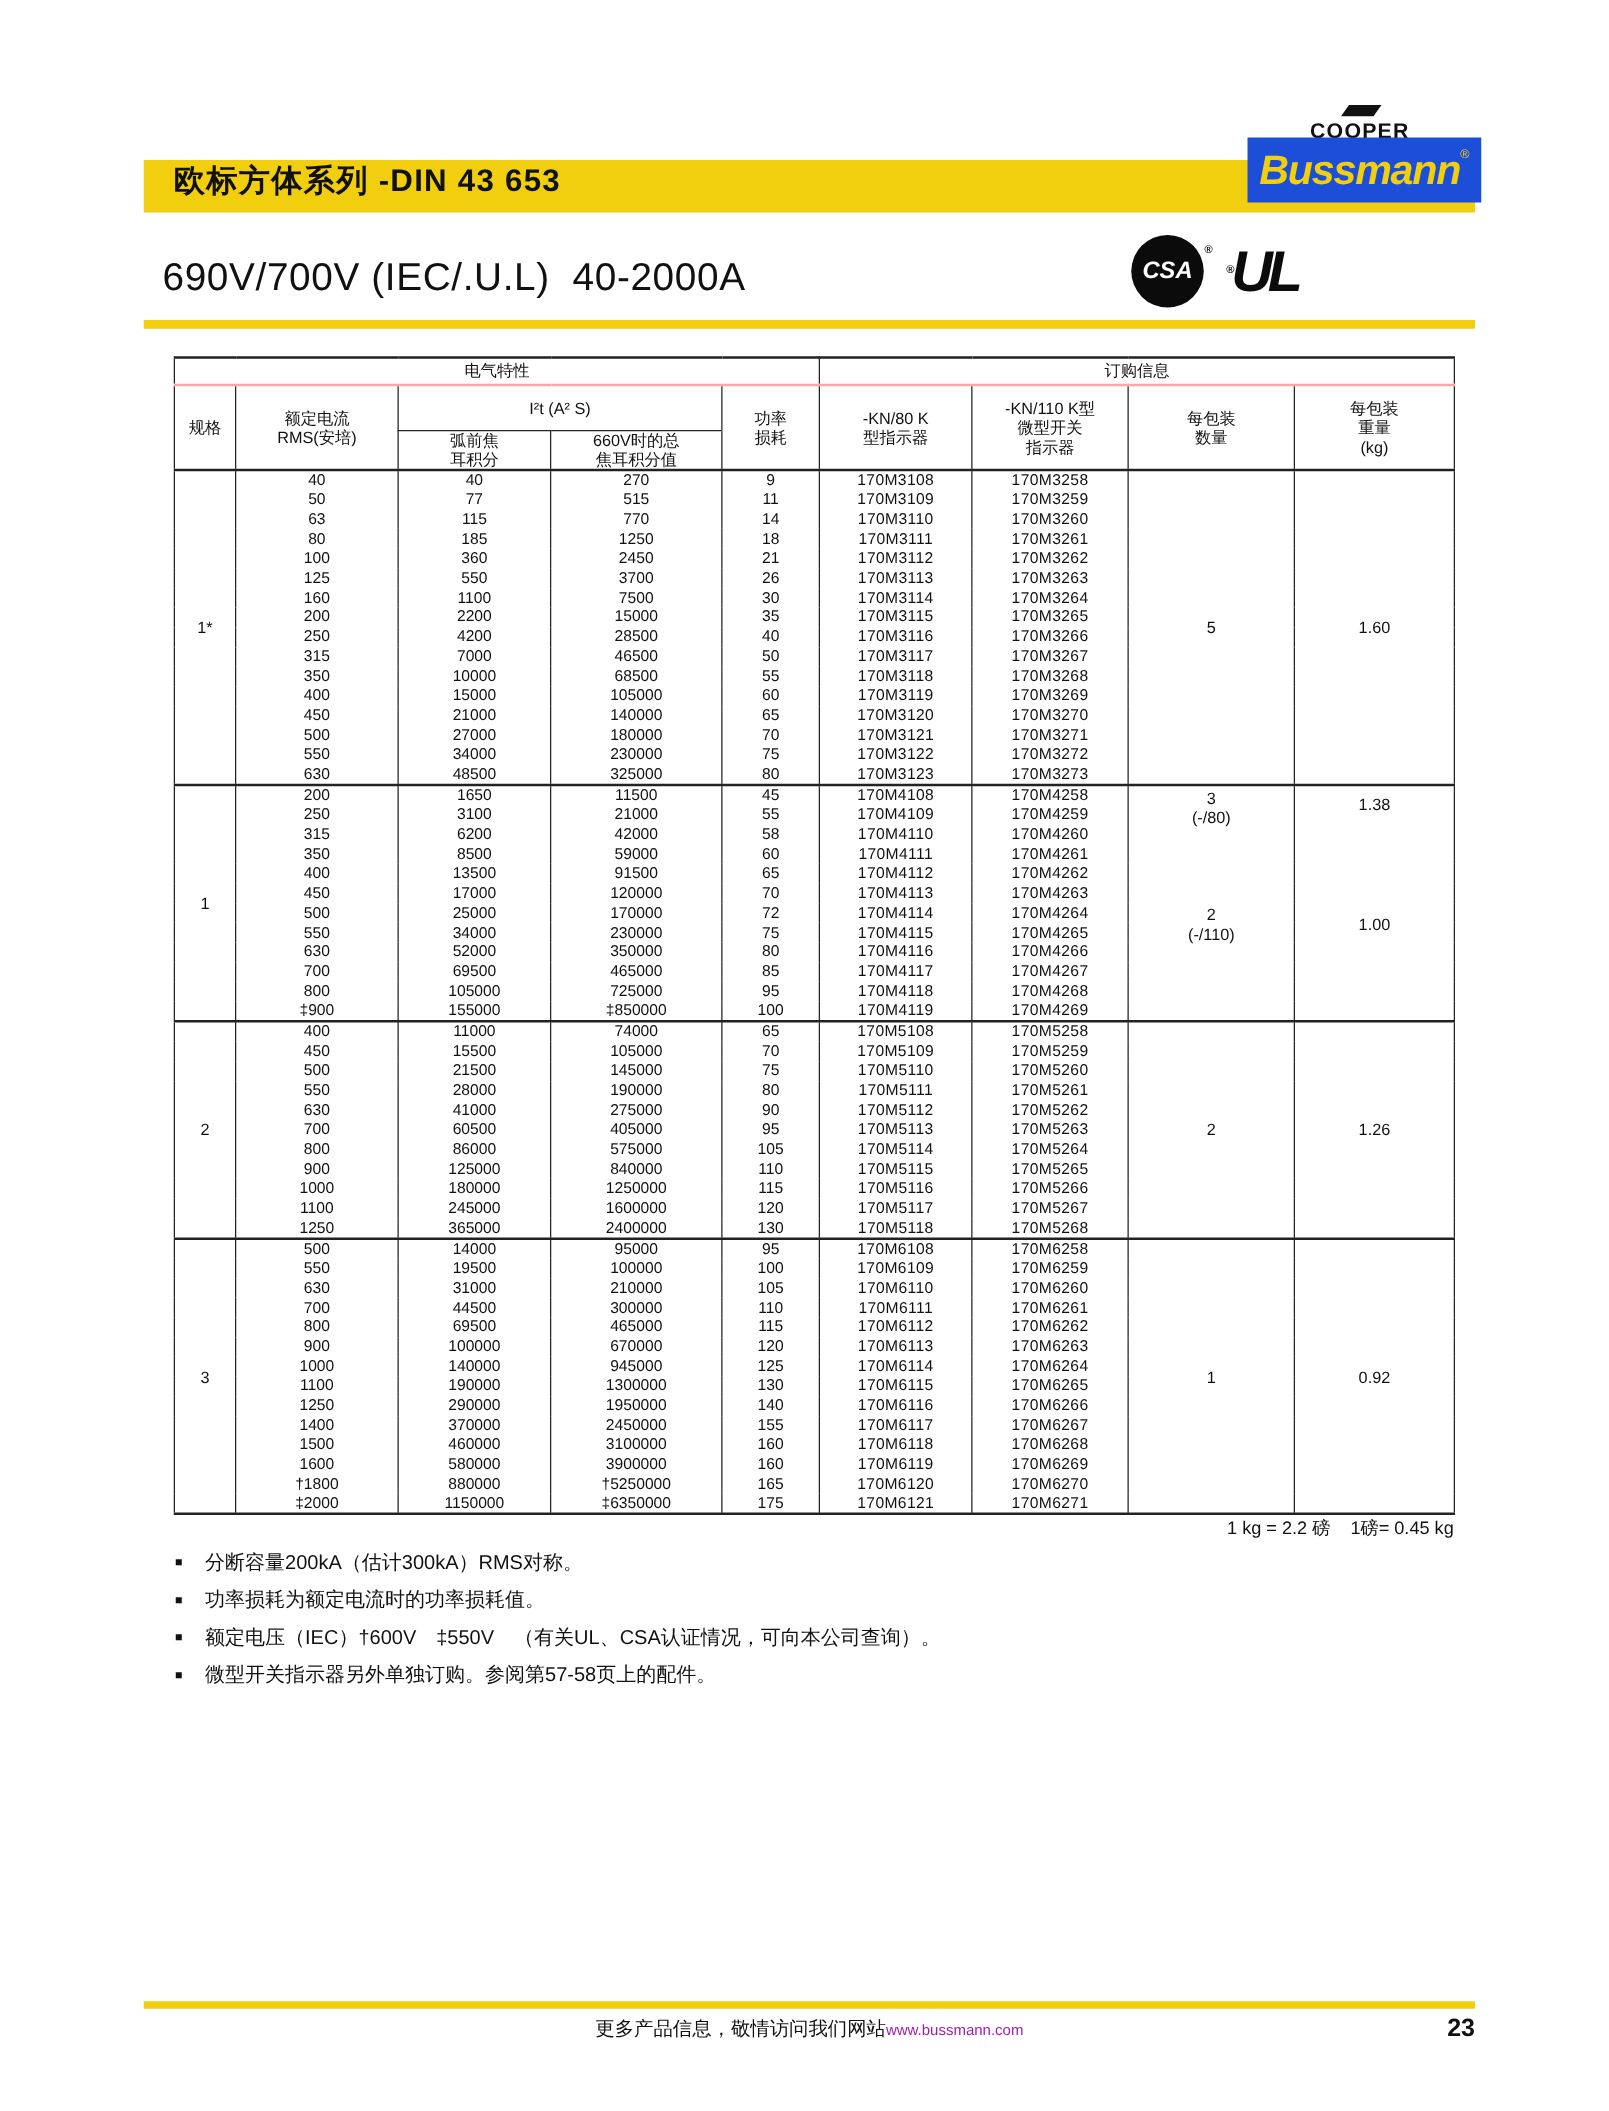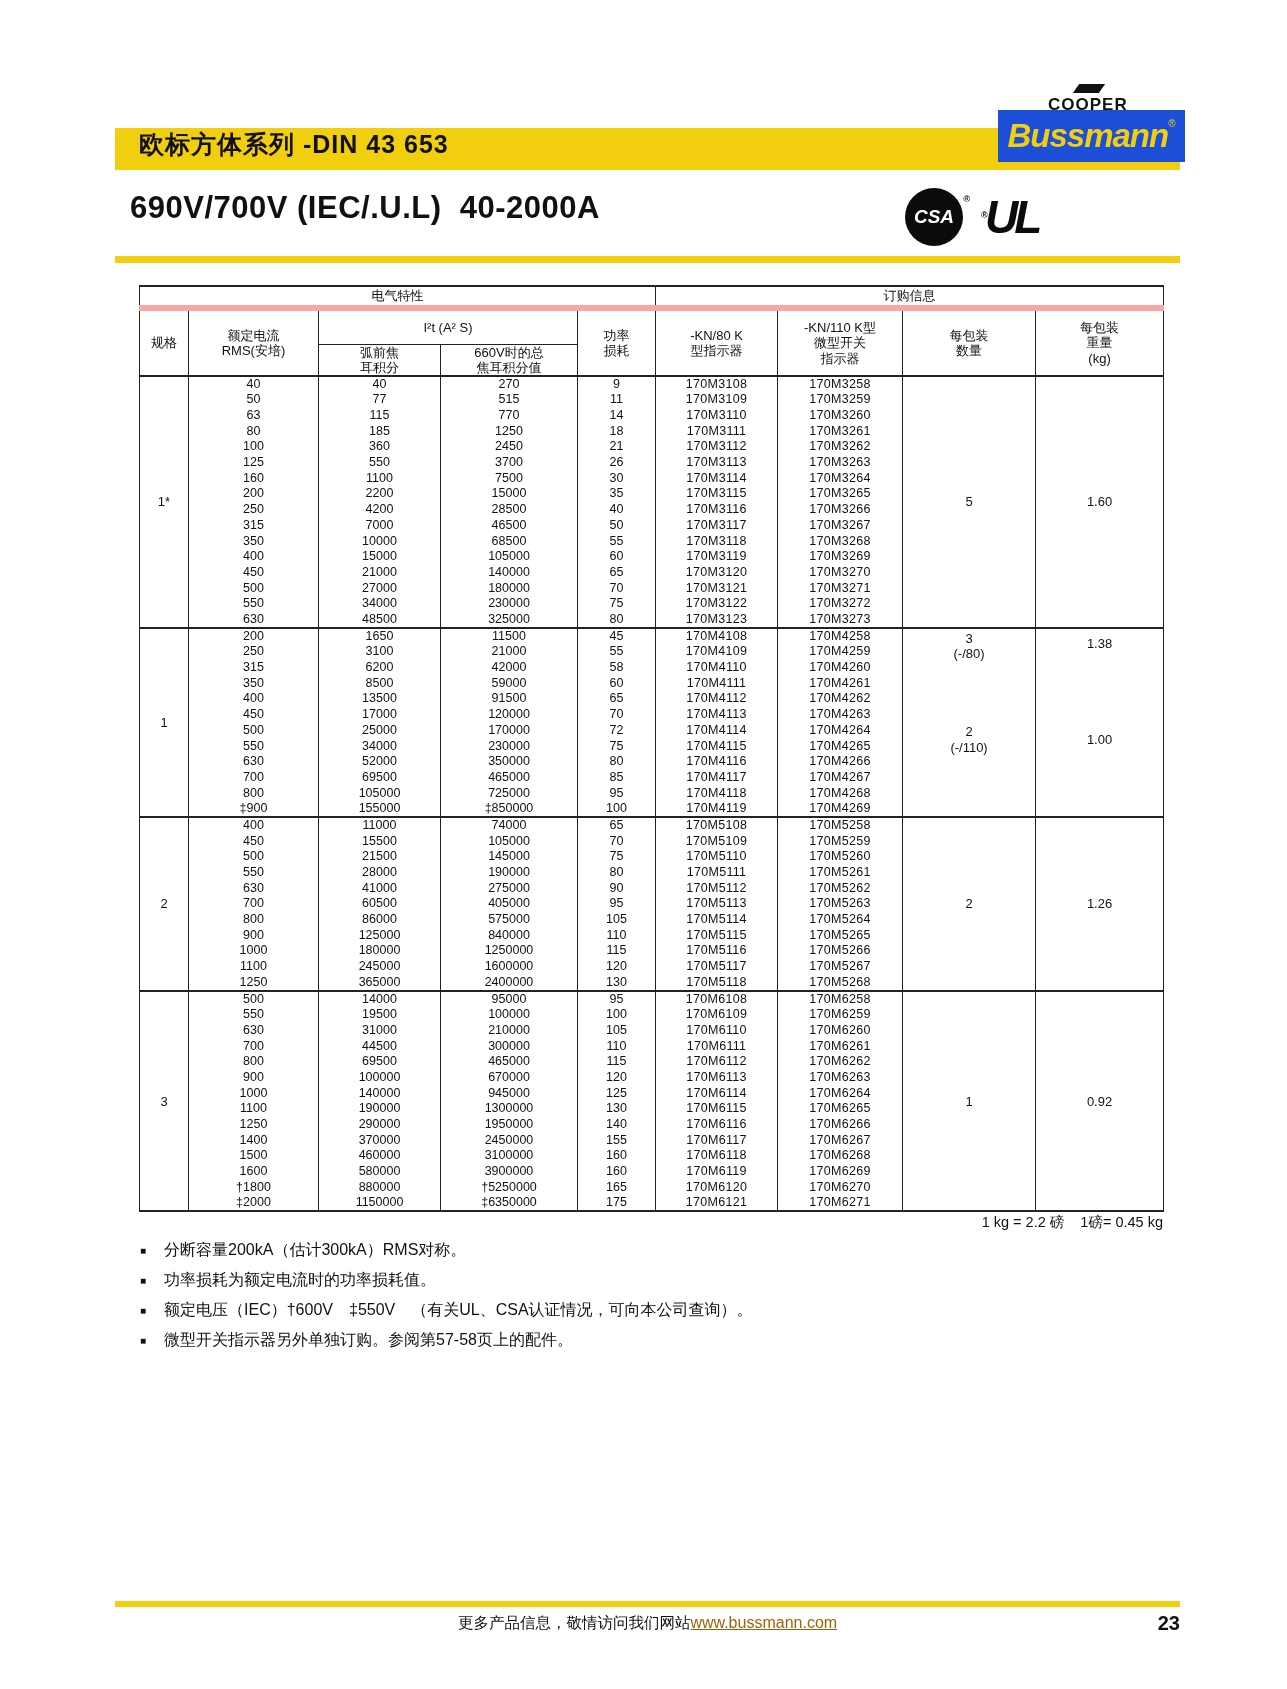--- a/index.html
+++ b/index.html
@@ -24,21 +24,21 @@
   }
   .bussmann-box{
     position:absolute; left:998px; top:110px; width:187px; height:52px;
     background:#1d4ed8; display:flex; align-items:center; justify-content:center;
   }
   .bussmann-box .bus-text{
     color:var(--accent); font-size:33px; font-weight:bold; font-style:italic; letter-spacing:-1px;
   }
   .bussmann-box .reg{ color:var(--accent); font-size:10px; align-self:flex-start; margin-top:8px; }
   .page-title{
-    position:absolute; left:130px; top:190px; font-size:31px; font-weight:bold;
+    position:absolute; left:130px; top:204px; font-size:31px; font-weight:normal;
     white-space:pre; letter-spacing:0.5px;
   }
   .certs{ position:absolute; left:905px; top:188px; display:flex; gap:22px; align-items:center; }
   .csa-mark{
     width:58px; height:58px; border-radius:50%; background:#0b0b0b; color:#fff;
     display:flex; align-items:center; justify-content:center;
     font-size:19px; font-weight:bold; font-style:italic; position:relative;
   }
   .csa-mark .reg-small{ position:absolute; right:-7px; top:6px; color:#111; font-size:9px; }
   .ul-mark{
@@ -50,21 +50,21 @@
     position:absolute; left:115px; top:256px; width:1065px; height:7px; background:var(--accent);
   }
   
   table#fuse-table{
     position:absolute; left:139px; top:285px; width:1024px;
     border-collapse:collapse; table-layout:fixed;
     font-size:12.5px; line-height:15.2px;
   }
   #fuse-table th, #fuse-table td{ border-left:1px solid #222; border-right:1px solid #222; padding:0 2px; text-align:center; }
   #fuse-table{ border:1px solid #222; border-top:2px solid #222; border-bottom:2px solid #222; }
-  thead tr.group-row th{ height:22px; font-size:13px; font-weight:normal; border-bottom:6px solid #fca5a5; }
+  thead tr.group-row th{ height:22px; font-size:13px; font-weight:normal; border-bottom:2px solid #fca5a5; }
   thead th{ font-weight:normal; font-size:13px; vertical-align:middle; }
   thead tr.main-row th{ height:36px; }
   thead tr.sub-row th{ height:27px; border-top:1px solid #222; }
   thead{ border-bottom:2px solid #222; }
   tbody{ border-top:2px solid #222; }
   tbody td{ height:15.7px; }
   td.c-spec{ vertical-align:middle; text-align:left; padding-left:6px; font-size:13px; }
   td.c-part{ letter-spacing:0.3px; }
   td.c-qty, td.c-weight{ vertical-align:middle; font-size:13px; }
   td.rel{ position:relative; }
@@ -79,21 +79,21 @@
   }
   .notes li{ display:flex; align-items:flex-start; margin-bottom:9px; }
   .notes .bullet{ font-size:10px; margin:5px 18px 0 0; }
   
   .footer-rule{
     position:absolute; left:115px; top:1601px; width:1065px; height:6px; background:var(--accent);
   }
   .footer-line{
     position:absolute; left:115px; top:1613px; width:1065px; text-align:center; font-size:15.5px;
   }
-  .footer-line a{ color:#a16207; text-decoration:underline; font-size:16px; cursor:pointer; }
+  .footer-line a{ color:#a21caf; font-size:12px; cursor:pointer; }
   .page-number{
     position:absolute; left:1100px; top:1612px; width:80px; text-align:right;
     font-size:20px; font-weight:bold;
   }
 </style>
 </head>
 <body>
 
 <div class="cooper">
   <span class="flag"></span>

